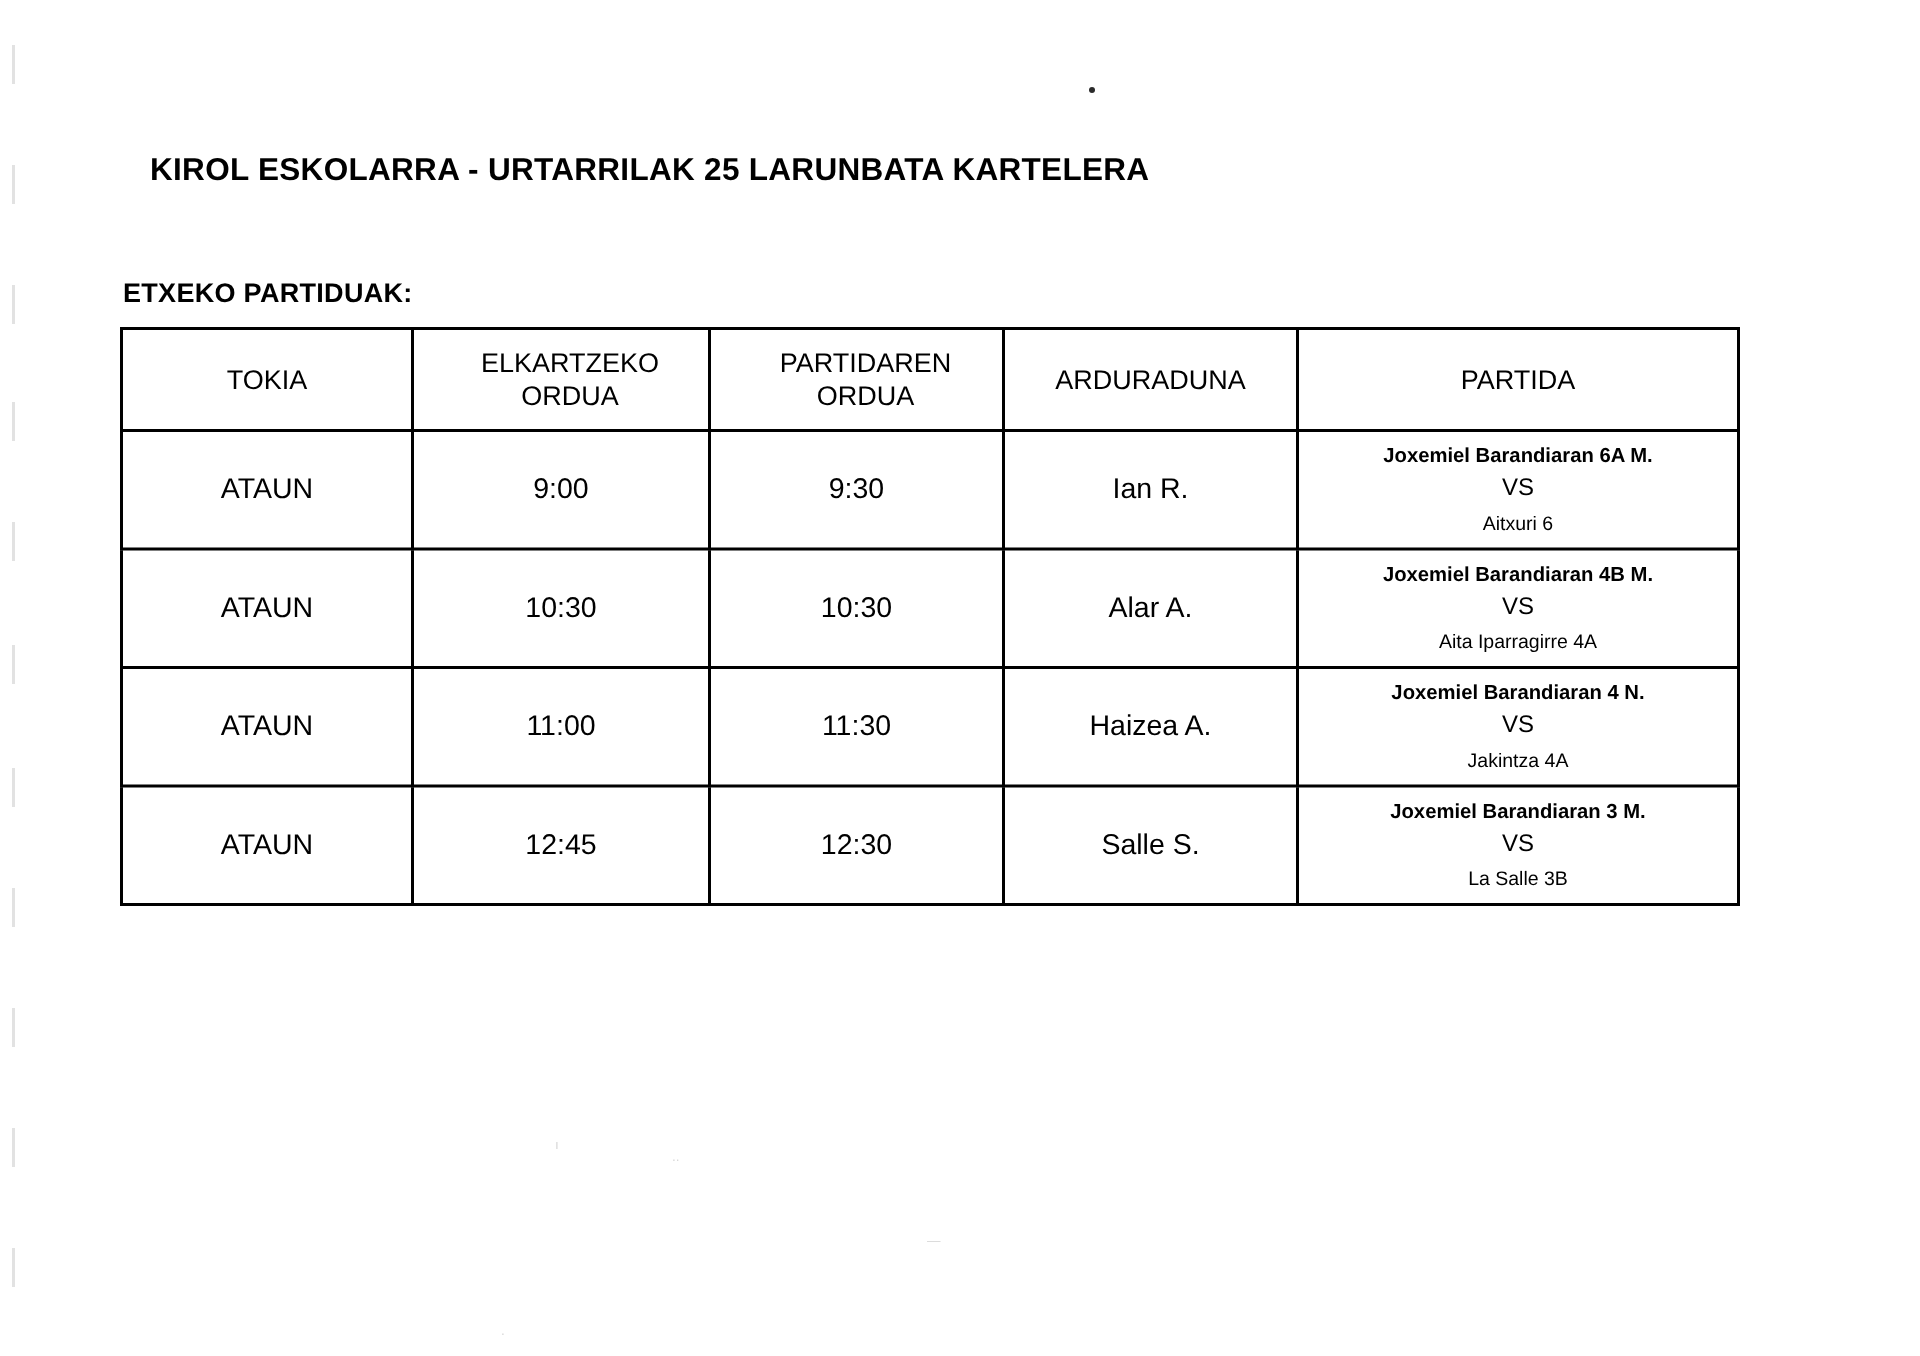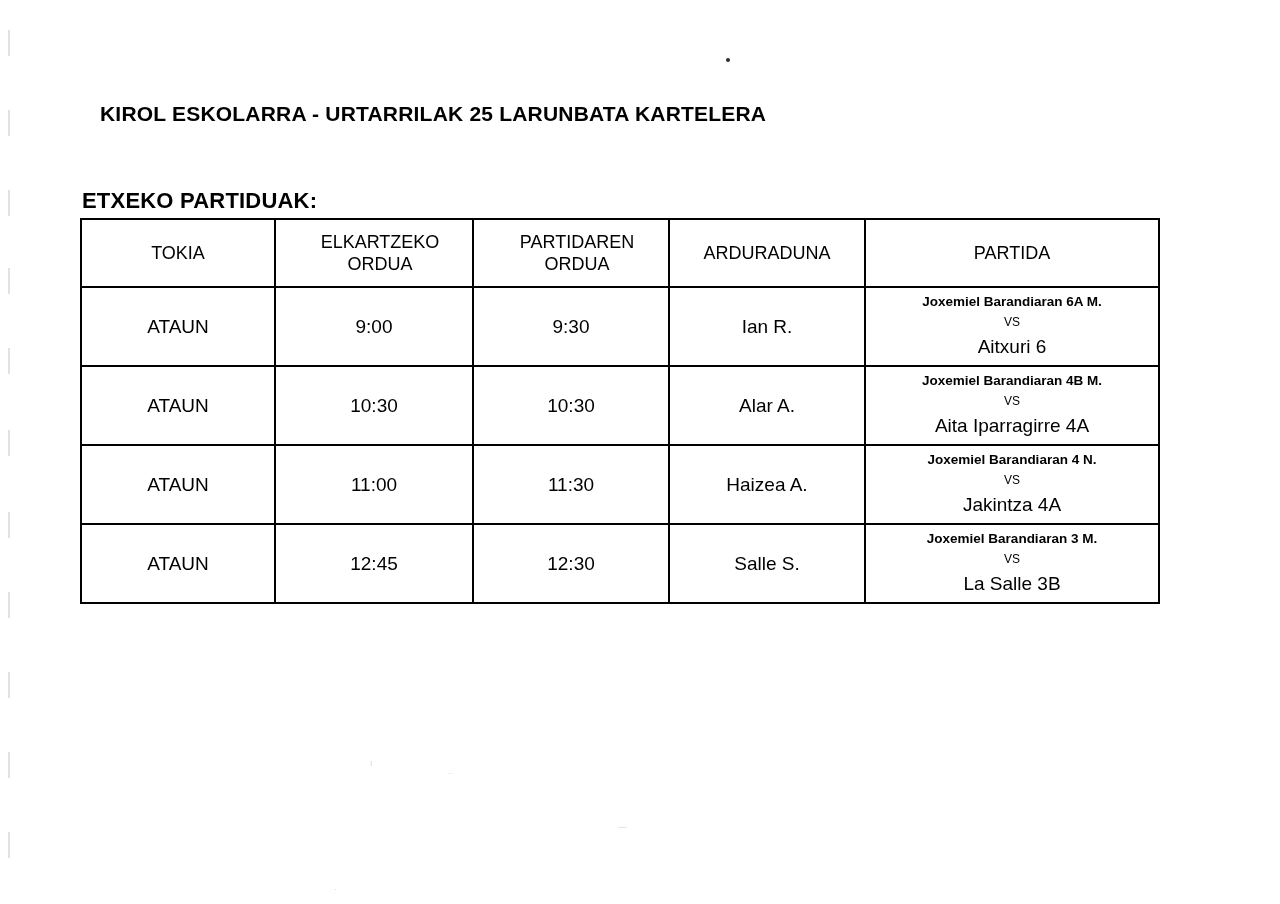--- a/index.html
+++ b/index.html
@@ -57,21 +57,21 @@
     white-space: nowrap;
   }
   .page-title .bold {
     font-weight: bold;
   }
 
   .section-heading {
     position: absolute;
     left: 82px;
     top: 170px;
-    font-size: 22px;
+    font-size: 18px;
     font-weight: bold;
     letter-spacing: 0.2px;
   }
 
   .table-wrap {
     position: absolute;
     left: 80px;
     top: 218px;
     width: 942px;
   }
@@ -111,24 +111,24 @@
     font-size: 13.5px;
     line-height: 1.55;
     padding: 4px 6px;
     text-align: center;
   }
   .match .team-home {
     font-weight: bold;
     font-size: 13.5px;
   }
   .match .vs {
-    font-size: 12px;
+    font-size: 16px;
   }
   .match .team-away {
-    font-size: 19px;
+    font-size: 13px;
   }
 </style>
 </head>
 <body>
 
 <div class="scan-marks">
   <i style="top:30px"></i>
   <i style="top:110px"></i>
   <i style="top:190px"></i>
   <i style="top:268px"></i>

